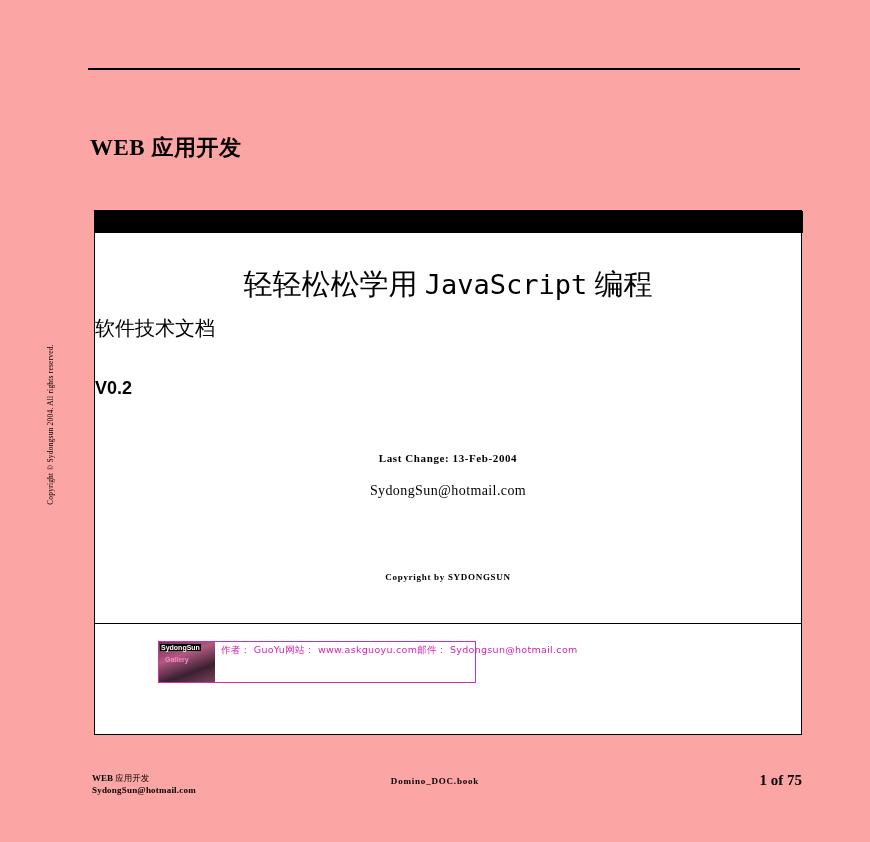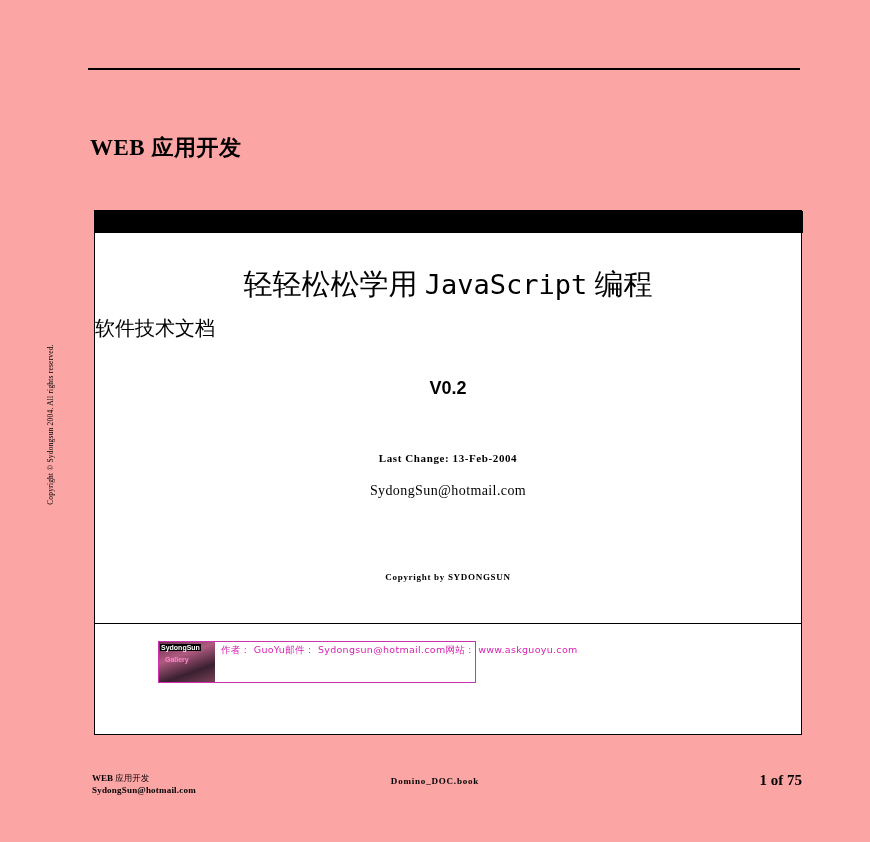--- a/index.html
+++ b/index.html
@@ -105,21 +105,21 @@
     width: 706px;
     font-family: "DejaVu Serif", serif;
     font-size: 20px;
   }
 
   .version {
     position: absolute;
     left: 0;
     top: 145px;
     width: 706px;
-    text-align: center;
+    text-align: left;
     font-family: "Liberation Sans", sans-serif;
     font-weight: bold;
     font-size: 18px;
   }
 
   .last-change {
     position: absolute;
     left: 0;
     top: 219px;
     width: 706px;
@@ -337,26 +337,26 @@
         <div class="author-thumb">
           <span class="tag1">SydongSun</span>
           <span class="tag2">Gallery</span>
         </div>
         <div class="author-fields">
           <div class="author-row">
             <span class="lbl">作者：</span>
             <span class="val">GuoYu</span>
           </div>
           <div class="author-row">
+            <span class="lbl">网站：</span>
+            <span class="val">www.askguoyu.com</span>
+          </div>
+          <div class="author-row">
             <span class="lbl">邮件：</span>
             <span class="val">Sydongsun@hotmail.com</span>
-          </div>
-          <div class="author-row">
-            <span class="lbl">网站：</span>
-            <span class="val">www.askguoyu.com</span>
           </div>
         </div>
       </div>
 
 
     </div>
   </div>
 
   <div class="side-copyright">Copyright © Sydongsun 2004. All rights reserved.</div>
 

